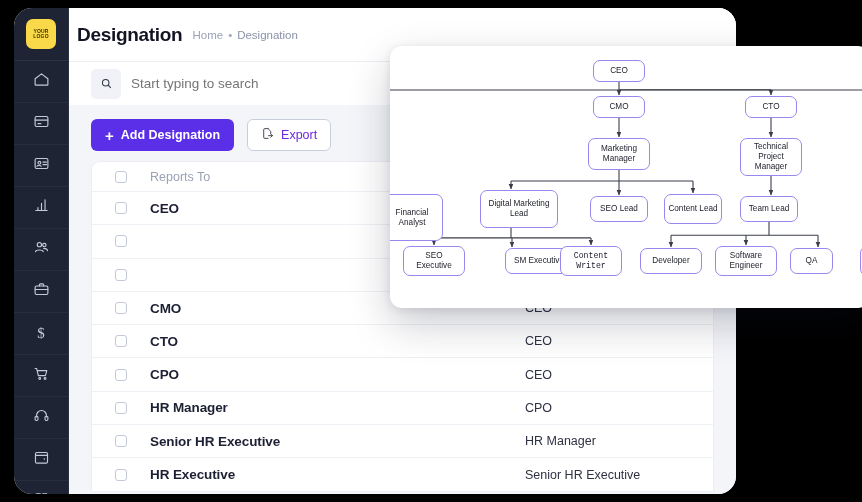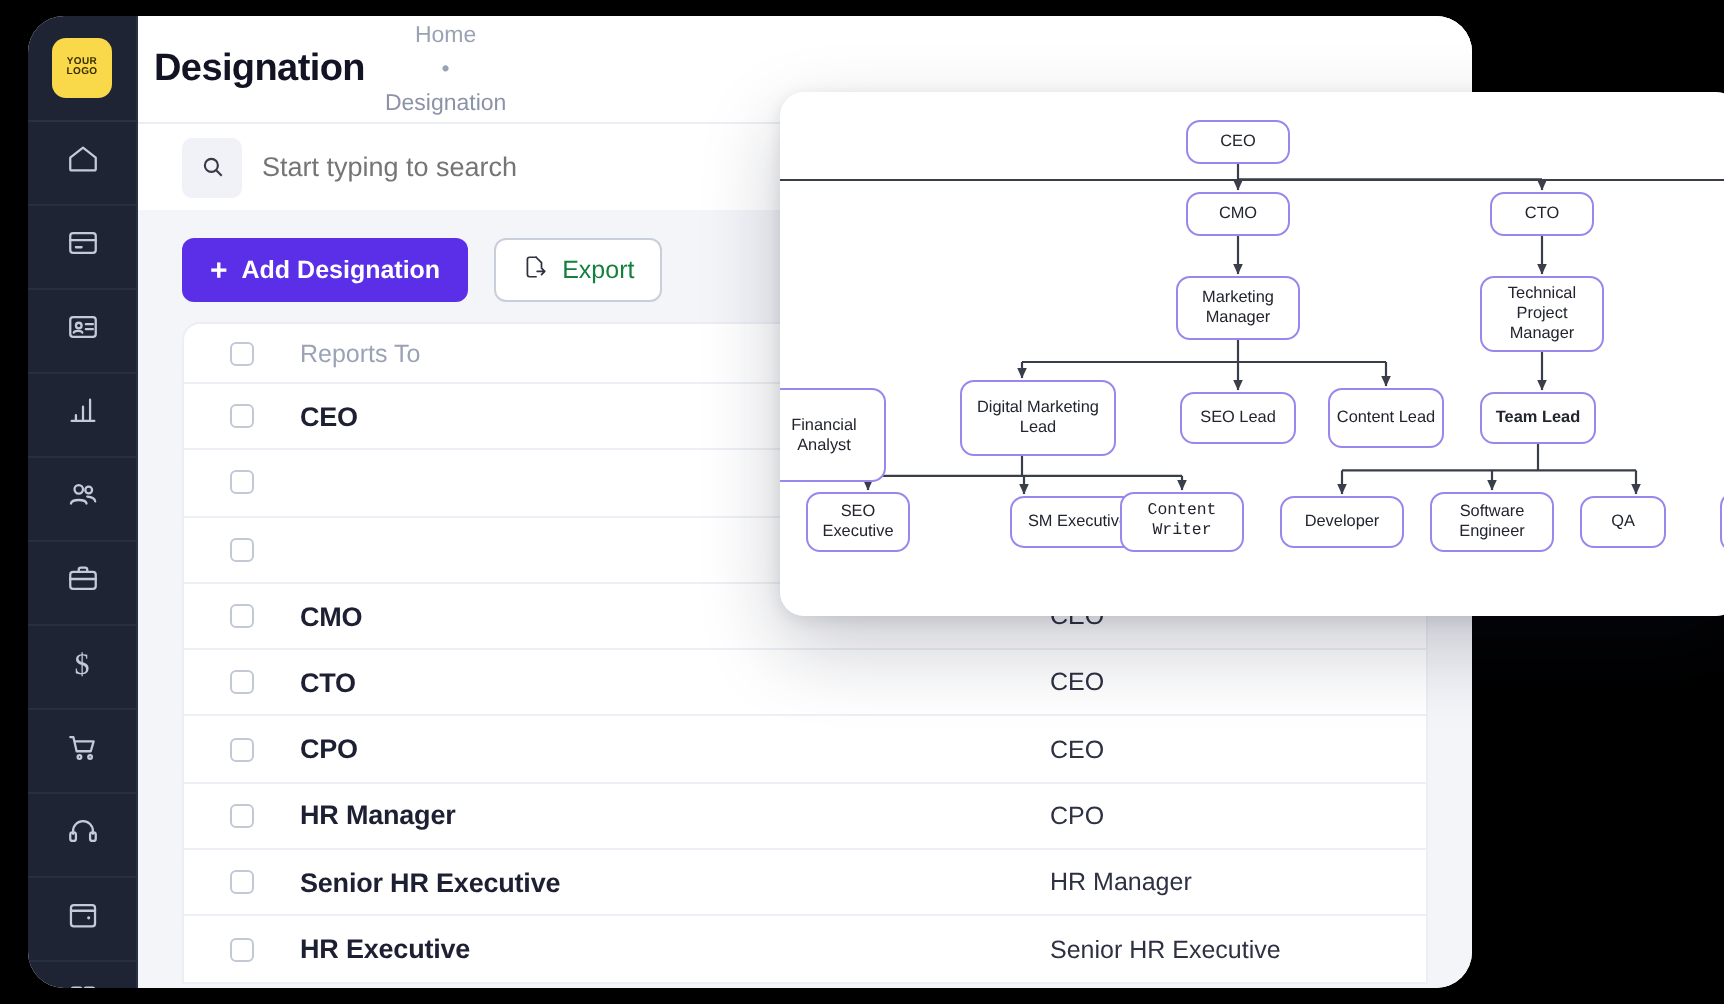--- a/index.html
+++ b/index.html
@@ -40,21 +40,21 @@
                  stroke-linecap:round; stroke-linejoin:round; }
   .nav-item .dollar{ font-size:15px; color:#c3cbda; font-family:"Liberation Serif",serif;}
 
   
   .content{ position:absolute; left:55px; top:0; right:0; bottom:0; background:#f4f5f9; }
   .page-header{
     height:53px; background:#ffffff; display:flex; align-items:center; padding-left:8px;
     gap:10px;
   }
   .page-title{ font-size:19px; font-weight:700; color:#121424; letter-spacing:-.3px; }
-  .breadcrumb{ font-size:11.5px; color:#9aa2b5; display:flex; gap:5px; align-items:center;flex-direction:column;}
+  .breadcrumb{ font-size:11.5px; color:#9aa2b5; display:flex; gap:5px; align-items:flex-end;}
   .breadcrumb .crumb-sep{ color:#9aa2b5; }
   .breadcrumb .crumb-cur{ color:#8b93a8; }
 
   .search-bar{
     height:44px; background:#ffffff; border-top:1px solid #eceef4;
     display:flex; align-items:center; padding:0 22px;
   }
   .search-box{ display:flex; align-items:center; height:30px; width:100%; }
   .search-icon-box{
     width:30px;height:30px;background:#f1f2f7;border-radius:5px;
@@ -68,21 +68,21 @@
 
   .toolbar{ padding:14px 22px 10px 22px; display:flex; gap:13px; align-items:center; }
   .btn-primary{
     background:#5b2fe8; color:#fff; border:0; border-radius:6px;
     height:32px; padding:0 14px; font-size:12.5px; font-weight:600;
     display:flex; align-items:center; gap:7px; cursor:pointer;
     font-family:"Liberation Sans",sans-serif;
   }
   .btn-primary .plus{ font-size:15px; font-weight:700; line-height:1; }
   .btn-secondary{
-    background:#fff; color:#15803d; border:1px solid #c9cedb; border-radius:6px;
+    background:#fff; color:#6d28d9; border:1px solid #c9cedb; border-radius:6px;
     height:32px; padding:0 13px; font-size:12.5px;
     display:flex; align-items:center; gap:7px; cursor:pointer;
     font-family:"Liberation Sans",sans-serif;
   }
   .btn-secondary svg{ width:13px;height:13px;stroke:#2b2f3e;fill:none;stroke-width:1.6;
                       stroke-linecap:round;stroke-linejoin:round;}
 
   
   .table-card{
     margin:0 22px; background:#fff; border-radius:9px 9px 0 0;
@@ -371,22 +371,22 @@
       <div id="chart-nodes">
           <div class="node" style="left: 203px; top: 14px; width: 52px; height: 22px;">CEO</div>
           <div class="node" style="left: 203px; top: 50px; width: 52px; height: 22px;">CMO</div>
           <div class="node" style="left: 355px; top: 50px; width: 52px; height: 22px;">CTO</div>
           <div class="node" style="left: 198px; top: 92px; width: 62px; height: 32px;">Marketing Manager</div>
           <div class="node" style="left: 350px; top: 92px; width: 62px; height: 38px;">Technical Project Manager</div>
           <div class="node" style="left: -9px; top: 148px; width: 62px; height: 47px;">Financial Analyst</div>
           <div class="node" style="left: 90px; top: 144px; width: 78px; height: 38px;">Digital Marketing Lead</div>
           <div class="node" style="left: 200px; top: 150px; width: 58px; height: 26px;">SEO Lead</div>
           <div class="node" style="left: 274px; top: 148px; width: 58px; height: 30px;">Content Lead</div>
-          <div class="node" style="left: 350px; top: 150px; width: 58px; height: 26px; font-weight: bold;">Team Lead</div>
-          <div class="node" style="left: 13px; top: 200px; width: 52px; height: 30px;">SEO Executive</div>
+          <div class="node" style="left: 350px; top: 150px; width: 58px; height: 26px;">Team Lead</div>
+          <div class="node" style="left: 13px; top: 200px; width: 62px; height: 30px;">SEO Executive</div>
           <div class="node" style="left: 88px; top: 202px; width: 68px; height: 26px; margin-left: 27px;">SM Executive</div>
           <div class="node" style="left: 170px; top: 200px; width: 62px; height: 30px; font-family: Liberation Mono, monospace;">Content Writer</div>
           <div class="node" style="left: 250px; top: 202px; width: 62px; height: 26px;">Developer</div>
           <div class="node" style="left: 325px; top: 200px; width: 62px; height: 30px;">Software Engineer</div>
           <div class="node" style="left: 400px; top: 202px; width: 43px; height: 26px;">QA</div>
           <div class="node" style="left: 470px; top: 200px; width: 56px; height: 30px;"></div>
         </div>
     </div>
   </div>
 

